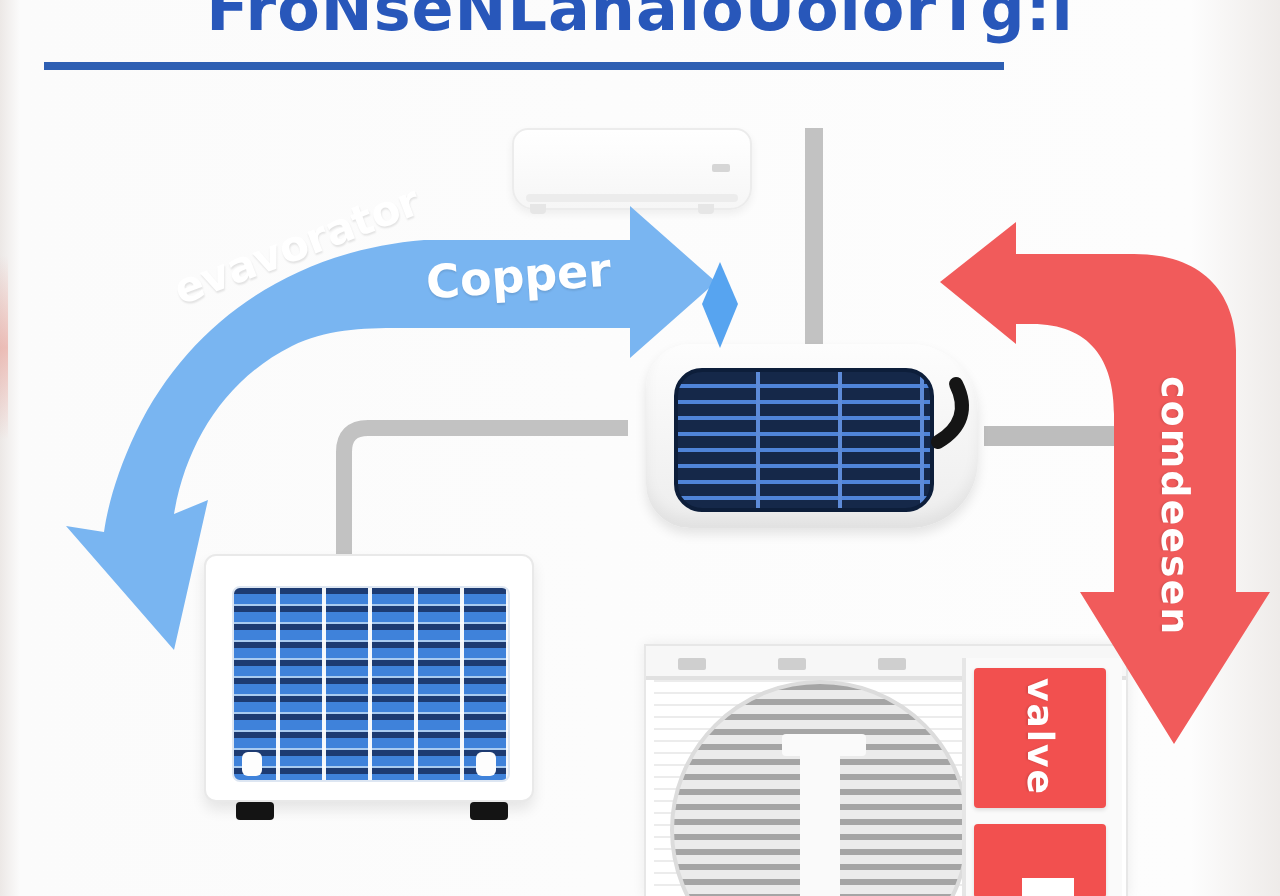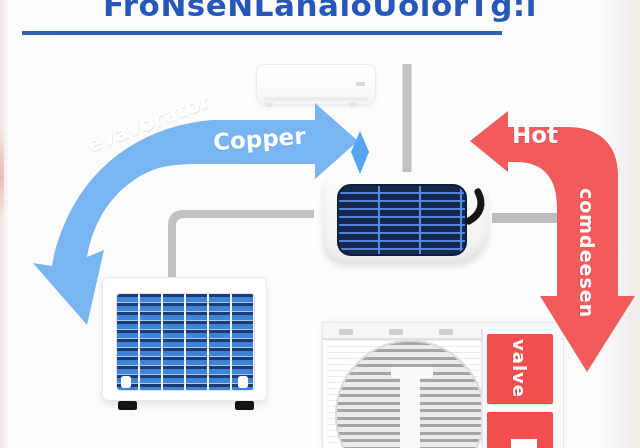--- a/index.html
+++ b/index.html
@@ -138,21 +138,20 @@
              C600,127 618,145 618,175 L618,296
              L635,296 L587,372 L540,296 L557,296
              L557,207 C557,180 545,162 516,162
              L508,162 L508,172 Z" fill="#f15b5b"></path>
 
     <path d="M478,192 C484,204 481,214 469,221" stroke="#151515" stroke-width="7" stroke-linecap="round" fill="none"></path>
   </svg>
 
   <div class="lbl lbl-evap">evavorator</div>
   <div class="lbl lbl-copper">Copper</div>
-  <div class="lbl lbl-hot">Hot</div>
   <div class="lbl lbl-cond">comdeesen</div>
   <div class="lbl lbl-valve">
     <span>valve</span>
   </div>
 
   <div class="title">FroNseNLanaloUolorTg:l</div>
   <div class="divider"></div>
 
 </div>
 

